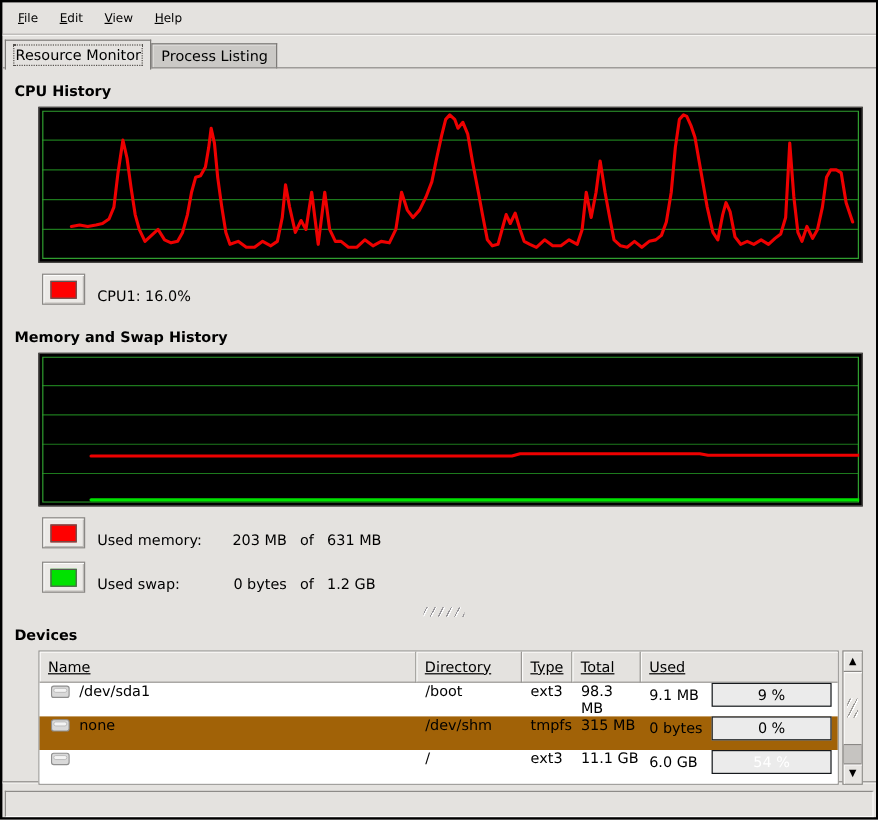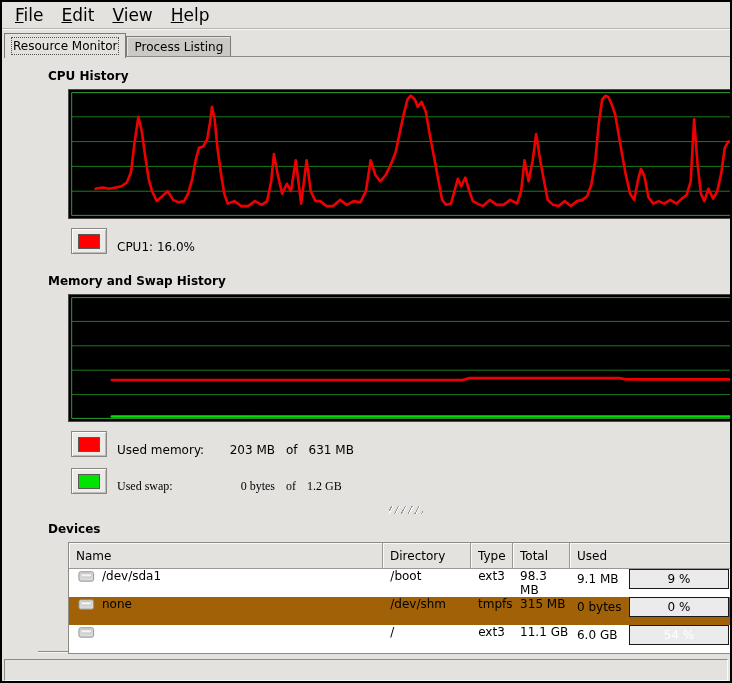--- a/index.html
+++ b/index.html
@@ -5,31 +5,31 @@
   html,body{margin:0;padding:0;}
   body{
     width:732px;height:683px;box-sizing:border-box;
     border:2px solid #000;background:#e4e2df;
     font-family:"DejaVu Sans","Liberation Sans",sans-serif;
     font-size:12px;color:#000;overflow:hidden;
   }
   
   .menubar{height:26px;display:flex;align-items:center;padding-left:4px;
     border-bottom:1px solid #b6b4b1;box-shadow:0 1px 0 #f7f6f4;}
-  .menu-item{padding:4px 9px;font-size:17px;cursor:default;}
+  .menu-item{padding:4px 9px;font-size:10px;cursor:default;}
   .menu-item::first-letter{text-decoration:underline;}
   
   .tabrow{display:flex;align-items:flex-end;height:28px;padding-left:2px;position:relative;}
   .tab{border:1px solid #7d7b78;border-bottom:none;padding:3px 7px;cursor:default;position:relative;}
   .tab.inactive{background:#cbc9c6;box-shadow:inset 1px 1px 0 #e8e6e3;}
   .tab.active{background:#e4e2df;padding:5px 8px;margin-bottom:-1px;z-index:3;}
   .tab.active .tab-label{outline:1px dotted #55524e;outline-offset:1px;}
   
   .page{height:594px;border-top:1px solid #8d8b88;margin-top:-1px;
-    border-bottom:1px solid #8d8b88;box-shadow:0 1px 0 #f7f6f4;position:relative;z-index:1;margin-left:36px;}
+    border-bottom:1px solid #8d8b88;box-shadow:0 1px 0 #f7f6f4;position:relative;z-index:1;}
   .section-title{font-weight:bold;margin:12px 0 6px 10px;}
   .chart-wrap{margin-left:30px;width:687px;box-sizing:border-box;
     border:1px solid #4c4a48;background:#000;padding:2px;}
   .chart-wrap svg{display:block;width:100%;}
   
   .legend-row{display:flex;align-items:flex-end;margin:9px 0 0 33px;}
   .swatch-btn{width:34px;height:24px;background:#eceae7;border:1px solid #8a8885;
     box-shadow:inset 1px 1px 0 #fdfdfc, inset -1px -1px 0 #bdbbb8;
     display:flex;align-items:center;justify-content:center;cursor:default;}
   .swatch{width:20px;height:13px;border:1px solid #5a5856;}
@@ -38,21 +38,21 @@
   .mem-value{width:58px;text-align:right;}
   .mem-of{margin:0 11px;}
   
   .grip{width:34px;height:8px;margin:12px 0 0 351px;
     background:repeating-linear-gradient(118deg,transparent 0 2px,#98969a 2px 3px,#fbfbfb 3px 4px,transparent 4px 6px);}
   
   .devices-wrap{display:flex;margin-left:30px;margin-top:6px;align-items:flex-start;}
   .dtable{width:667px;box-sizing:border-box;border:1px solid #8d8b88;background:#fff;}
   .thead{display:flex;height:26px;background:#e4e2df;}
   .th{box-sizing:border-box;border-right:1px solid #9a9895;border-bottom:1px solid #9a9895;
-    box-shadow:inset 1px 1px 0 #fbfaf9;display:flex;align-items:center;padding-left:7px;cursor:default;}
+    box-shadow:inset 1px 1px 0 #fbfaf9;display:flex;align-items:center;padding-left:7px;cursor:default;text-decoration:underline;}
   .th:last-child{border-right:none;}
   .w-name{width:314px;} .w-dir{width:88px;} .w-type{width:42px;} .w-total{width:57px;} .w-used{flex:1;}
   .trow{display:flex;height:28px;align-items:flex-start;background:#fff;cursor:default;}
   .trow.alt{background:#a16207;}
   .cell{box-sizing:border-box;}
   .cell-name{width:314px;display:flex;align-items:center;padding-left:9px;gap:7px;}
   .cell-dir{width:88px;padding-left:8px;}
   .cell-type{width:42px;padding-left:8px;}
   .cell-total{width:57px;padding-left:8px;}
   .cell-used{flex:1;display:flex;align-items:center;padding:0 5px 0 8px;}
@@ -133,21 +133,21 @@
   </div>
   <div class="legend-row">
     <span class="swatch-btn">
       <span class="swatch" id="mem-swatch" style="background: rgb(255, 0, 0);"></span>
     </span>
     <span class="mem-label">Used memory:</span>
     <span class="mem-value">203 MB</span>
     <span class="mem-of">of</span>
     <span>631 MB</span>
   </div>
-  <div class="legend-row" style="margin-top:11px;font-family:Liberation Serif, serif;">
+  <div class="legend-row" style="margin-top:11px;">
     <span class="swatch-btn">
       <span class="swatch" id="swap-swatch" style="background: rgb(0, 226, 0);"></span>
     </span>
     <span class="mem-label">Used swap:</span>
     <span class="mem-value">0 bytes</span>
     <span class="mem-of">of</span>
     <span>1.2 GB</span>
   </div>
 
   <div class="grip"></div>

